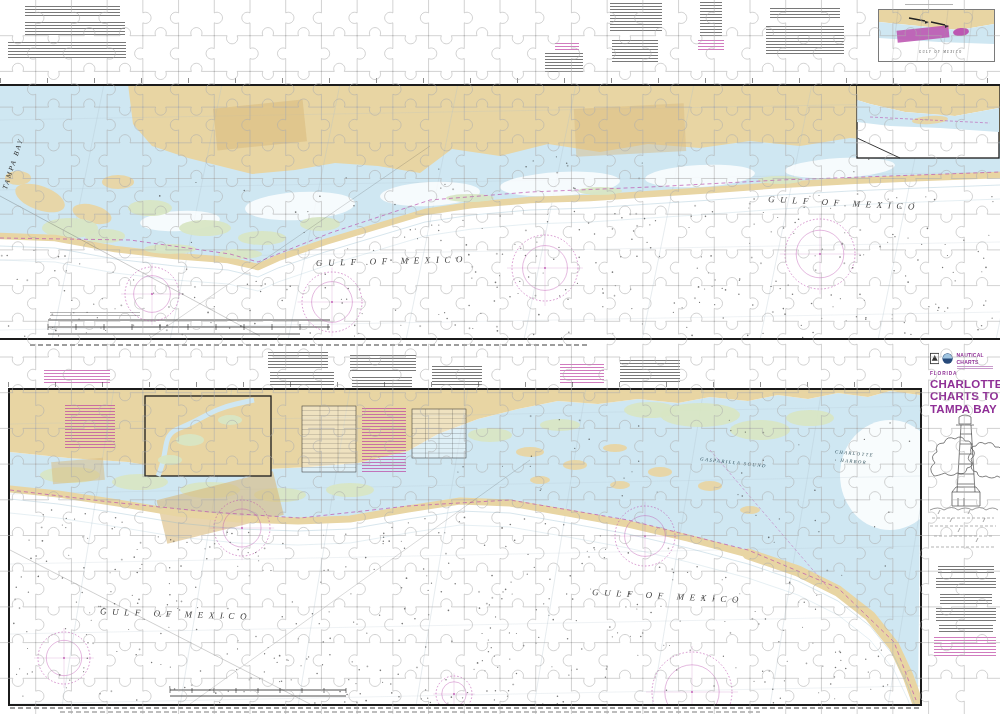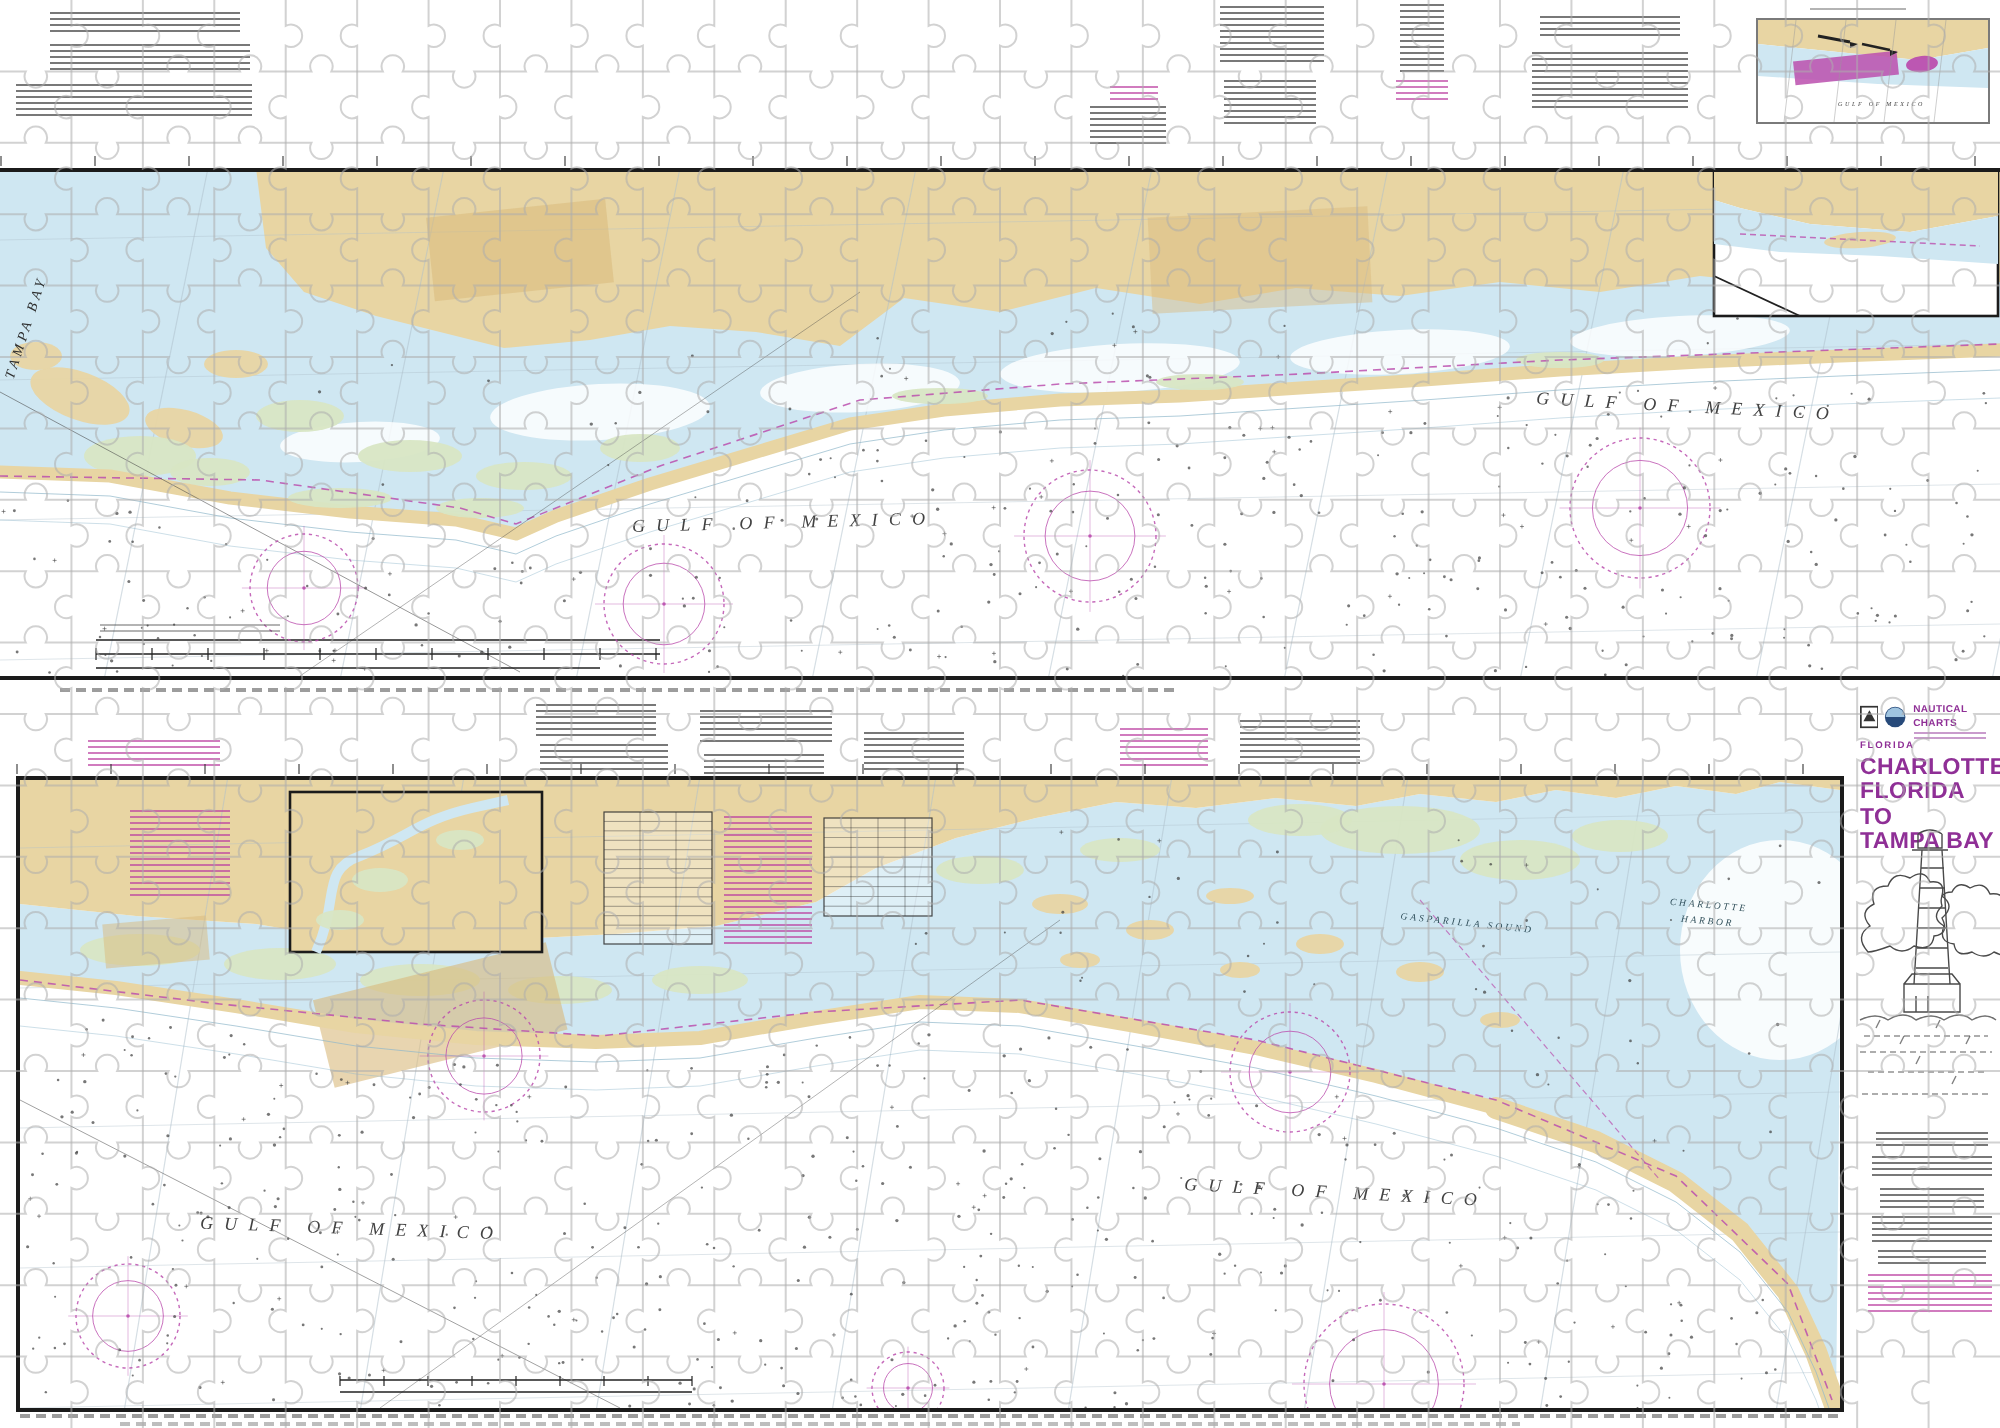--- a/index.html
+++ b/index.html
@@ -1082,21 +1082,21 @@
       <path d="M1,6.5 A5.5,5.5 0 0 1 12,6.5 L1,6.5 Z" fill="#9fc4e0"></path>
     </svg>
     <div>
       <div class="brandtext">NAUTICAL CHARTS</div>
       <div class="brandsub"></div>
     </div>
   </div>
   <div class="state titleblock">FLORIDA</div>
   <div class="charttitle titleblock">
     <div>CHARLOTTE</div>
-    <div>FLORIDA TO</div>
+    <div>CHARTS TO</div>
     <div>TAMPA BAY</div>
   </div>
 
   <svg class="titleblock" style="left:928px;top:414px;" width="72" height="150" viewBox="0 0 72 150">
     <g fill="none" stroke="#4a4a4a" stroke-width="0.7">
       <path d="M31,3 q6,-4 12,0 M31,3 v7 h12 v-7 M28,11 h18"></path>
       <path d="M33,11 L29,78 M43,11 L47,78"></path>
       <path d="M32.5,20 h11.5 M32,30 h12.5 M31.5,40 h13.5 M31,50 h14.5 M30.5,60 h15.5 M30,70 h16"></path>
       <path d="M24,78 h28 v14 h-28 z M24,78 l4,-5 h20 l4,5 M36,84 v8 M30,84 v8"></path>
       <path d="M6,62 q-7,-8 1,-13 q-6,-7 2,-11 q-3,-9 7,-9 q3,-8 11,-4 q7,-5 10,2 q8,-1 6,7 q7,5 0,11 q4,8 -4,9 q-1,8 -10,5 q-6,5 -12,0 q-8,3 -11,3 z"></path>

